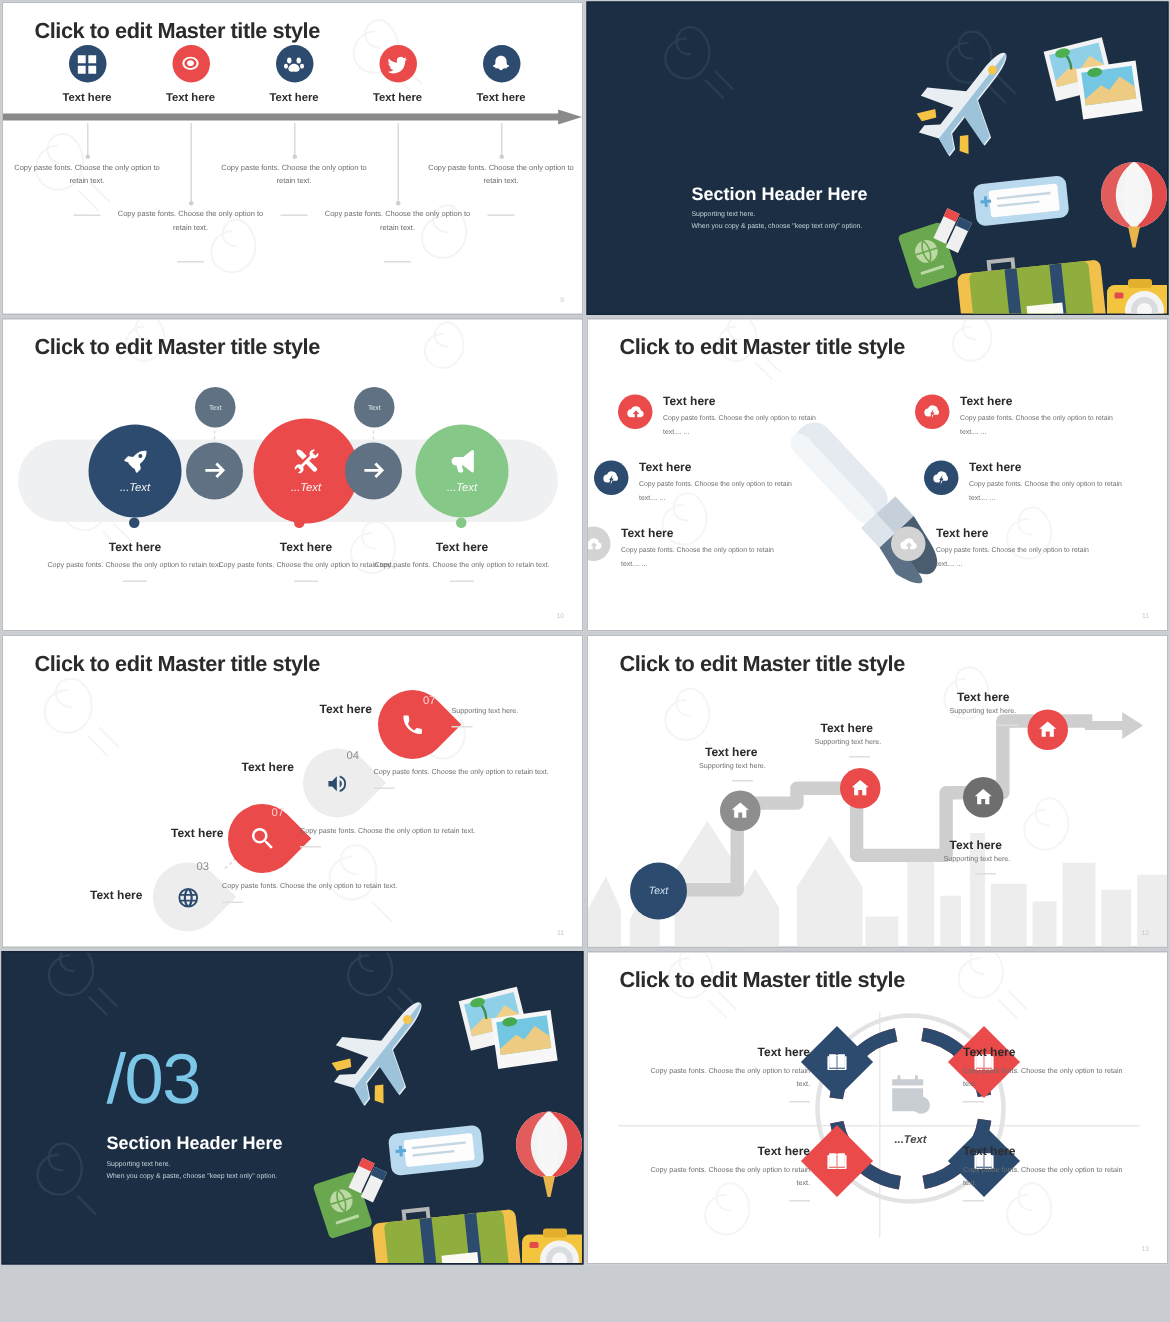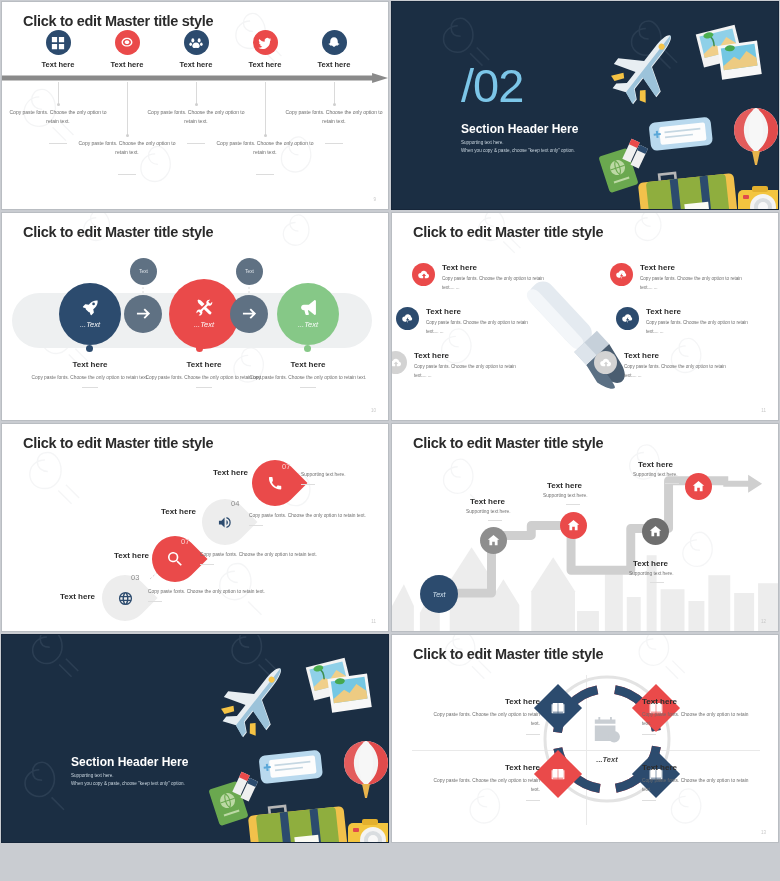--- a/index.html
+++ b/index.html
@@ -273,21 +273,20 @@
     <div class="wm" style="opacity:.12">
       <svg viewBox="0 0 388 218">
           <g fill="none" stroke="#8fa2b5" stroke-width="1.6">
         <path d="M60 25c-8 0-15 6-15 14s7 14 15 14 16-8 16-18-7-18-13-18-10 4-10 10 4 9 10 9"></path>
         <path d="M73 54l13 13M80 48l13 13"></path>
         <path d="M258 28c-8 0-15 6-15 14s7 14 15 14 16-8 16-18-7-18-13-18-10 4-10 10 4 9 10 9"></path>
         <path d="M271 57l13 13M278 51l13 13"></path>
       </g>
         </svg>
     </div>
-    <div class="sh-num" style="left:69px;top:60px">/02</div>
     <div class="sh-head" style="left:69px;top:120px">Section Header Here</div>
     <div class="sh-sub" style="left:69px;top:137px">Supporting text here.</div>
     <div class="sh-sub" style="left:69px;top:145px">When you copy &amp; paste, choose "keep text only" option.</div>
 
     <svg class="travel" style="left:196px;top:14px;width:196px;height:205px" viewBox="0 0 196 205">
 
       <g transform="rotate(-14 132 33)">
         <rect x="112" y="13" width="40" height="34" fill="#f3f3f3"></rect>
         <rect x="115" y="16" width="34" height="22" fill="#8fd0e8"></rect>
         <path d="M115 38h34v-7l-8-8-9 8-5-4-12 7z" fill="#f0cf8a"></path>
@@ -680,20 +679,21 @@
           <g fill="none" stroke="#8fa2b5" stroke-width="1.6">
         <path d="M38 2c-8 0-15 6-15 14s7 14 15 14 16-8 16-18-7-18-13-18-10 4-10 10 4 9 10 9"></path>
         <path d="M51 31l13 13M58 25l13 13"></path>
         <path d="M248 2c-8 0-15 6-15 14s7 14 15 14 16-8 16-18-7-18-13-18-10 4-10 10 4 9 10 9"></path>
         <path d="M261 31l13 13M268 25l13 13"></path>
         <path d="M30 142c-8 0-15 6-15 14s7 14 15 14 16-8 16-18-7-18-13-18-10 4-10 10 4 9 10 9"></path>
         <path d="M43 171l13 13"></path>
       </g>
         </svg>
     </div>
+    <div class="sh-num" style="left:69px;top:60px">/03</div>
     <div class="sh-head" style="left:69px;top:120px">Section Header Here</div>
     <div class="sh-sub" style="left:69px;top:137px">Supporting text here.</div>
     <div class="sh-sub" style="left:69px;top:145px">When you copy &amp; paste, choose "keep text only" option.</div>
 
     <svg class="travel" style="left:196px;top:14px;width:196px;height:205px" viewBox="0 0 196 205">
       <g transform="rotate(-14 132 33)">
         <rect x="112" y="13" width="40" height="34" fill="#f3f3f3"></rect>
         <rect x="115" y="16" width="34" height="22" fill="#8fd0e8"></rect>
         <path d="M115 38h34v-7l-8-8-9 8-5-4-12 7z" fill="#f0cf8a"></path>
         <path d="M124 17c3 2 4 7 3 12" stroke="#3d8f54" stroke-width="1.6" fill="none"></path>

